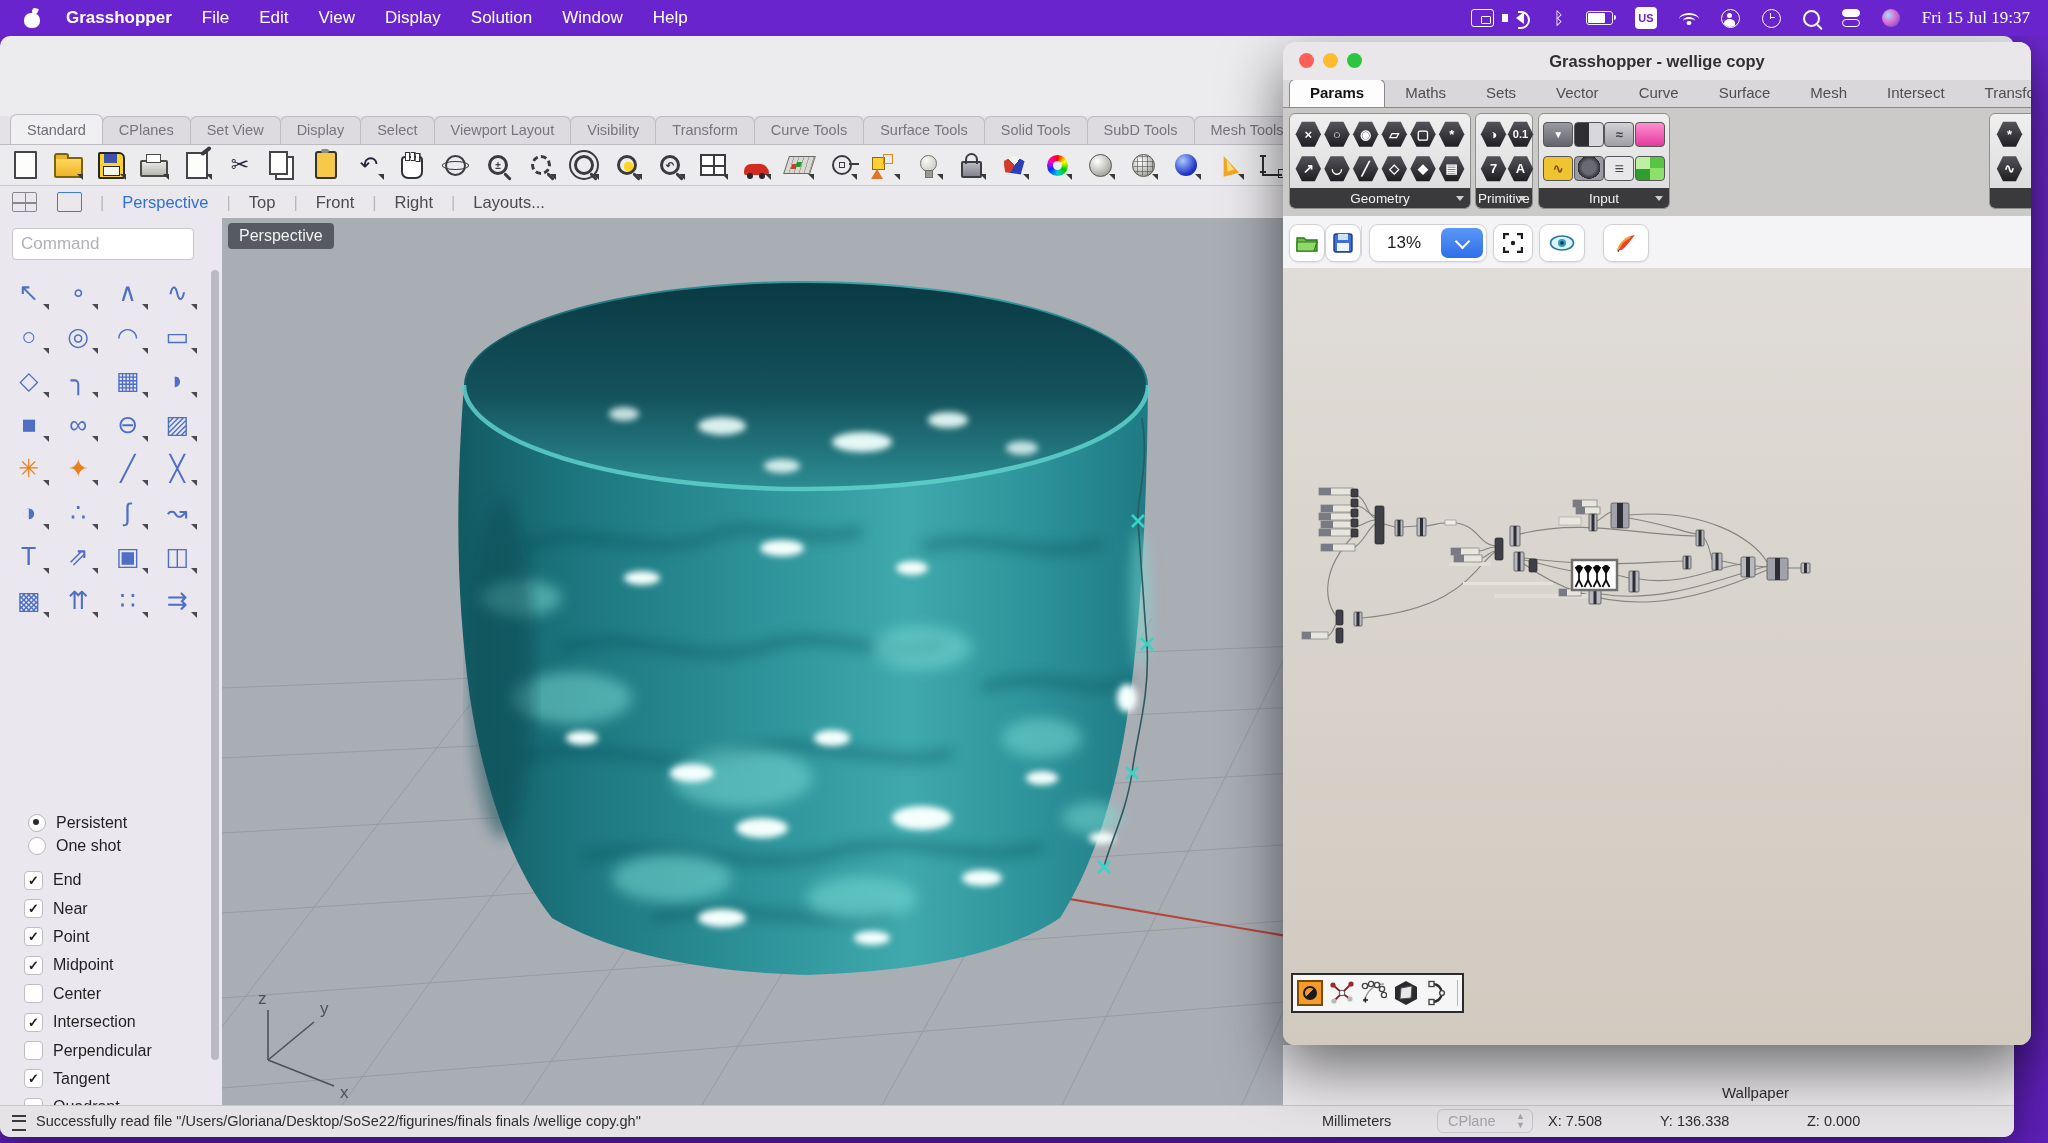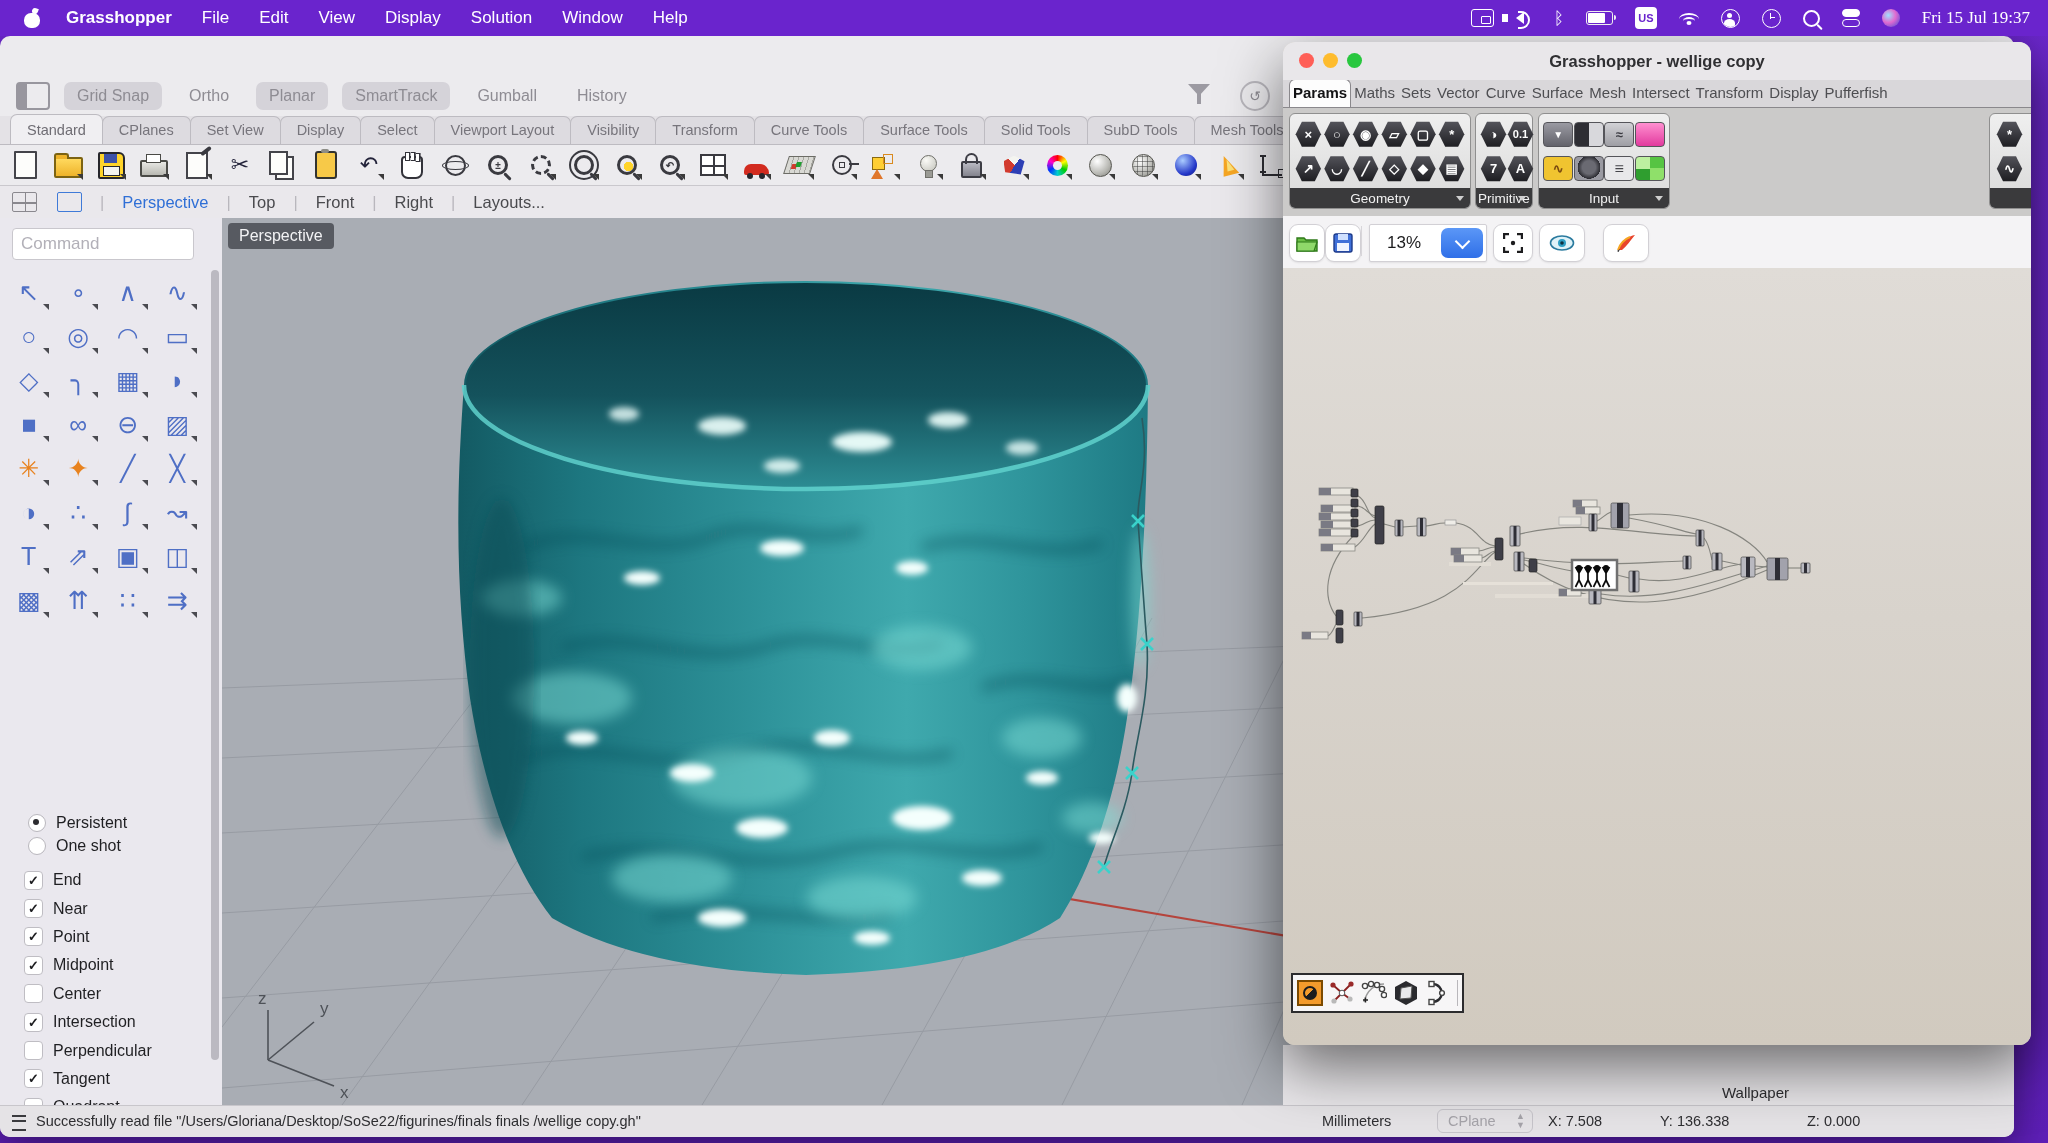--- a/index.html
+++ b/index.html
@@ -171,21 +171,21 @@
   .wallpeek .wp-txt{position:absolute;left:439px;top:39px;font-size:15px;color:#2e2e31;}
 
   
   .gh{position:absolute;left:1283px;top:42px;width:748px;height:1003px;background:#d5d0c8;border-radius:12px;
       box-shadow:0 22px 60px rgba(0,0,0,.55);overflow:hidden;z-index:20;}
   .gh-titlebar{position:absolute;left:0;top:0;width:100%;height:38px;background:#e9e7ea;border-bottom:1px solid #cfcdd1;}
   .gtl{position:absolute;top:11px;width:15px;height:15px;border-radius:50%;}
   .gtl.r{left:16px;background:#ff5f57;} .gtl.y{left:40px;background:#febc2e;} .gtl.g{left:64px;background:#29c73f;}
   .gh-title{position:absolute;left:0;top:0;width:100%;height:38px;display:flex;align-items:center;justify-content:center;font-size:16.5px;font-weight:bold;color:#2f2f32;}
   .gh-tabs{position:absolute;left:0;top:38px;width:100%;height:28px;background:#d9d7da;border-bottom:1px solid #8a888c;display:flex;align-items:flex-end;padding-left:6px;box-sizing:border-box;overflow:hidden;}
-  .ghtab{font-size:15px;color:#4e4e52;padding:4px 3px 6px;white-space:nowrap;}
+  .ghtab{font-size:15px;color:#4e4e52;padding:4px 20px 6px;white-space:nowrap;}
   .ghtab.active{background:#fdfdfd;border:1px solid #8a888c;border-bottom:none;border-radius:6px 6px 0 0;font-weight:bold;color:#131315;}
   .gh-palette{position:absolute;left:0;top:66px;width:100%;height:108px;background:#cbcac9;}
   .grp{position:absolute;top:5px;height:96px;border:1px solid #8f8f8f;border-radius:6px;background:linear-gradient(#efefef,#d9d9d9);box-sizing:border-box;}
   .grp-label{position:absolute;left:0;right:0;bottom:0;height:20px;background:#3a3a3c;border-radius:0 0 5px 5px;color:#f2f2f2;font-size:13.5px;display:flex;align-items:center;justify-content:center;}
   .grp-label::after{content:"";position:absolute;right:6px;top:8px;width:0;height:0;border-left:4px solid transparent;border-right:4px solid transparent;border-top:5px solid #cfcfcf;}
   .grp-icons{position:absolute;left:4px;top:3px;right:4px;bottom:22px;display:grid;align-items:center;justify-items:center;}
   .hex{width:27px;height:27px;clip-path:polygon(26% 4%,74% 4%,97% 50%,74% 96%,26% 96%,3% 50%);background:linear-gradient(#55555c,#1c1c20);color:#fff;display:flex;align-items:center;justify-content:center;font-size:13px;font-weight:bold;}
   .hex.wide{font-size:11px;}
   .ii{width:30px;height:25px;border-radius:4px;border:1px solid #55555a;box-sizing:border-box;position:relative;display:flex;align-items:center;justify-content:center;font-size:13px;font-weight:bold;}
   .ii-slider{background:linear-gradient(#9a9aa2,#63636b);color:#fff;} .ii-slider::after{content:"▼";font-size:10px;}
@@ -199,21 +199,21 @@
   .ii-cherry{background:#fdfdfb;} .ii-cherry::before{content:"";position:absolute;left:6px;top:10px;width:9px;height:9px;border-radius:50%;background:#d01818;box-shadow:9px 1px 0 #a80f0f;}
   .ii-cherry::after{content:"";position:absolute;left:12px;top:2px;width:8px;height:7px;border-bottom:2.4px solid #2f8f1f;border-radius:0 0 9px 0;}
   .ii-arrow{background:#e4e4e6;} .ii-arrow::after{content:"➜";color:#55555e;font-size:15px;}
   .ii-arrow.lt::after{color:#b9b9c0;}
   .ii-drop{background:#fdfdfb;} .ii-drop::after{content:"";width:14px;height:17px;border-radius:50% 50% 50% 50%/60% 60% 40% 40%;background:radial-gradient(circle at 35% 30%,#ffc2e6,#e23a9e 70%);}
   .ii-tree{background:linear-gradient(#3c3c40,#17171a);} .ii-tree::after{content:"";width:0;height:0;border-left:7px solid transparent;border-right:7px solid transparent;border-bottom:13px solid #e8e8ea;}
   .ii-flask{background:#fdfdfb;} .ii-flask::after{content:"";width:0;height:0;border-left:8px solid transparent;border-right:8px solid transparent;border-bottom:15px solid #e860b0;}
   .gh-cvtools{position:absolute;left:0;top:174px;width:100%;height:52px;background:#f4f3f5;border-bottom:1px solid #cfcdd1;}
   .cvb{position:absolute;top:8px;height:36px;background:#fff;border:1px solid #d2d0d5;border-radius:9px;display:flex;align-items:center;justify-content:center;box-shadow:0 1px 2px rgba(0,0,0,.08);}
   .cv-sep{position:absolute;left:78px;top:10px;width:1px;height:30px;background:#d8d6da;}
-  .zoombox{position:absolute;left:86px;top:8px;width:116px;height:36px;background:#fff;border:1px solid #d2d0d5;border-radius:2px;box-shadow:0 1px 2px rgba(0,0,0,.08);}
+  .zoombox{position:absolute;left:86px;top:8px;width:116px;height:36px;background:#fff;border:1px solid #d2d0d5;border-radius:9px;box-shadow:0 1px 2px rgba(0,0,0,.08);}
   .zoomval{position:absolute;left:0;top:0;width:68px;height:36px;display:flex;align-items:center;justify-content:center;font-size:17px;color:#1c1c1e;}
   .zoomchev{position:absolute;right:3px;top:3px;width:42px;height:30px;border-radius:7px;background:linear-gradient(#5b97f7,#2f6fe8);display:flex;align-items:center;justify-content:center;}
   .zoomchev::after{content:"";width:9px;height:9px;border-right:2.6px solid #fff;border-bottom:2.6px solid #fff;transform:rotate(45deg);margin-top:-4px;}
   .gh-canvas{position:absolute;left:0;top:226px;width:100%;height:777px;background:linear-gradient(180deg,#e0dcd7 0%,#d8d3cc 45%,#d1cabf 100%);}
   .gh-floatbar{position:absolute;left:8px;bottom:32px;height:36px;background:#f7f6f7;border:2px solid #2c2c2e;display:flex;align-items:center;padding:0 4px;gap:6px;}
   .fb-sep{width:1px;height:26px;background:#b9b7bb;}
   .fb-clock{width:26px;height:26px;background:#f49b2c;border:2px solid #7c4a00;box-sizing:border-box;display:flex;align-items:center;justify-content:center;}
   .fb-clock::after{content:"";width:14px;height:14px;border:2.6px solid #1c1c1e;border-radius:50%;box-sizing:border-box;background:linear-gradient(135deg,transparent 0 50%,#1c1c1e 50% 100%);}
 
   
@@ -271,31 +271,20 @@
         </span>
       </span>
     <span class="sic">
         <span class="ic-siri"></span>
       </span>
     <span class="mb-clock">Fri 15 Jul  19:37</span>
   </span>
 </div>
 
 <div class="rhino">
-  <div class="r-toolbar">
-    <span class="side-toggle"></span>
-    <span class="mode active">Grid Snap</span>
-    <span class="mode">Ortho</span>
-    <span class="mode active">Planar</span>
-    <span class="mode active">SmartTrack</span>
-    <span class="mode">Gumball</span>
-    <span class="mode">History</span>
-    <span class="funnel"></span>
-    <span class="sync-btn">↺</span>
-  </div>
   <div class="r-tabs">
     <span class="rtab active">Standard</span>
     <span class="rtab">CPlanes</span>
     <span class="rtab">Set View</span>
     <span class="rtab">Display</span>
     <span class="rtab">Select</span>
     <span class="rtab">Viewport Layout</span>
     <span class="rtab">Visibility</span>
     <span class="rtab">Transform</span>
     <span class="rtab">Curve Tools</span>

